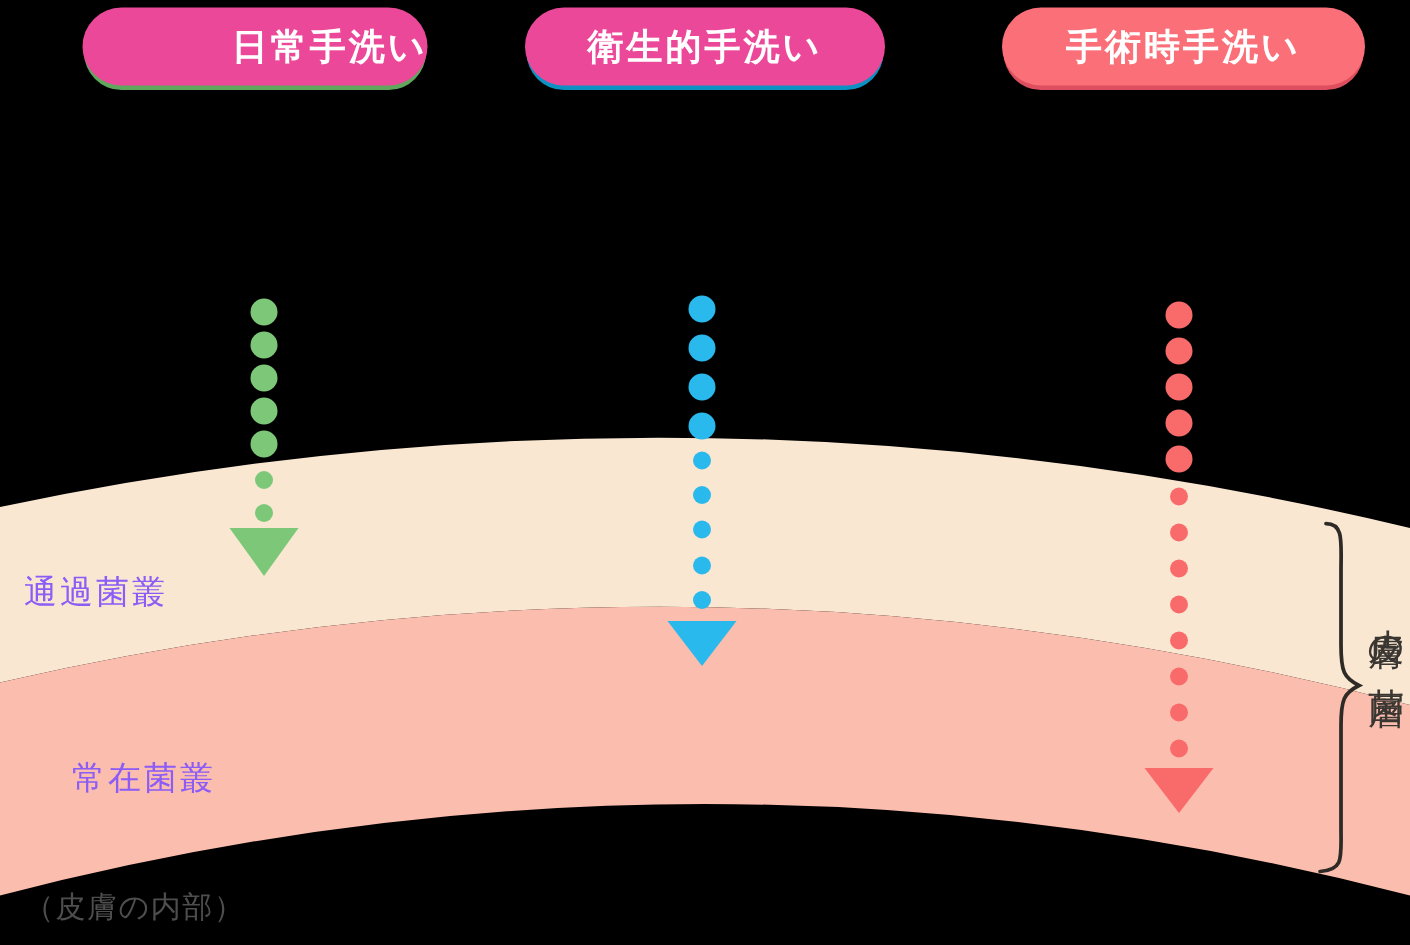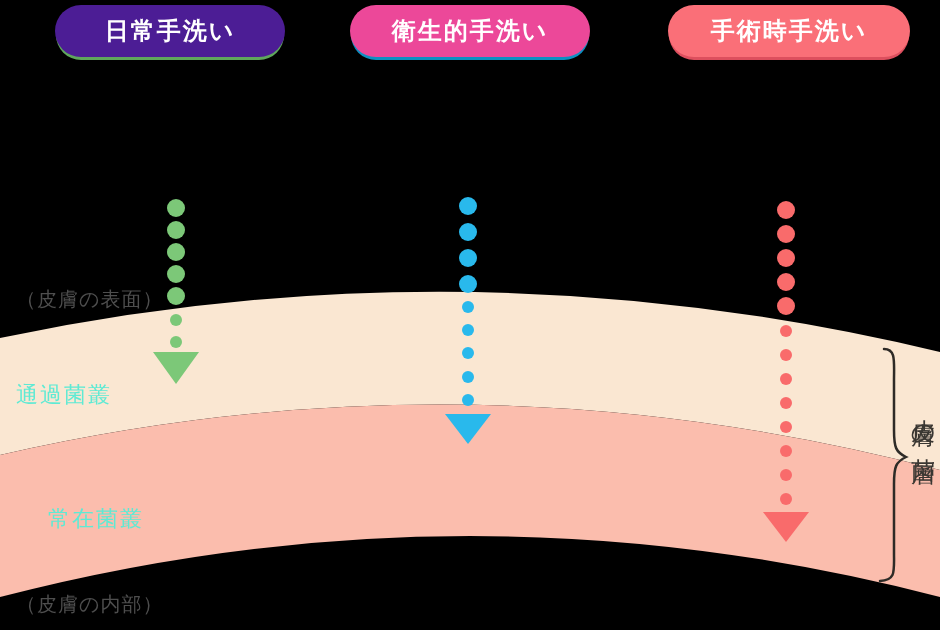--- a/index.html
+++ b/index.html
@@ -13,21 +13,21 @@
     display:flex;align-items:center;justify-content:center;
     color:#fff;font-weight:bold;font-size:24px;letter-spacing:2px;z-index:3;
   }
   .pill-daily{left:55px;width:230px;}
   .pill-hygienic{left:350px;width:240px;}
   .pill-surgical{left:668px;width:242px;}
   .lbl{position:absolute;z-index:2;white-space:nowrap;}
   .side-note{left:16px;font-size:20px;color:#4e4e4e;letter-spacing:1px;}
   .surface-note{top:286px;}
   .inner-note{top:591px;}
-  .layer-name{left:16px;font-size:22px;color:#5eead4;letter-spacing:2px;font-weight:500;}
+  .layer-name{left:16px;font-size:22px;color:#8b5cf6;letter-spacing:2px;font-weight:500;}
   .transient-name{top:380px;}
   .resident-name{top:504px;margin-left:32px;}
   .brace-label{
     left:911px;top:400px;writing-mode:vertical-rl;text-orientation:upright;
     font-size:24px;color:#3a3732;letter-spacing:4px;line-height:1;
   }
 </style>
 </head>
 <body>
 
@@ -75,31 +75,30 @@
       <circle cx="786" cy="427" r="6"></circle>
       <circle cx="786" cy="451" r="6"></circle>
       <circle cx="786" cy="475" r="6"></circle>
       <circle cx="786" cy="499" r="6"></circle>
       <polygon points="763,512 809,512 786,542"></polygon>
     </g>
 
     <path fill="none" stroke-width="2.5" stroke-linecap="round" d="M884,349 C896,349 894,361 894,381 L894,430 C894,448 896,452 906,457 C896,462 894,466 894,484 L894,552 C894,572 896,580 880,581" stroke="#2e2b27"></path>
   </svg>
 
-  <div class="pill pill-daily" style="background-color: #4c1d95; box-shadow: rgb(95, 167, 92) 0px 4px 0px -1px;">
+  <div class="pill pill-daily" style="background-color: #ec4899; box-shadow: rgb(95, 167, 92) 0px 4px 0px -1px; justify-content: flex-end;">
     <span>日常手洗い</span>
   </div>
   <div class="pill pill-hygienic" style="background-color: #ec4899; box-shadow: rgb(13, 144, 194) 0px 4px 0px -1px;">
     <span>衛生的手洗い</span>
   </div>
   <div class="pill pill-surgical" style="background-color: rgb(250, 111, 120); box-shadow: rgb(221, 79, 94) 0px 4px 0px -1px;">
     <span>手術時手洗い</span>
   </div>
 
-  <div class="lbl side-note surface-note">（皮膚の表面）</div>
   <div class="lbl side-note inner-note">（皮膚の内部）</div>
 
   <div class="lbl layer-name transient-name">通過菌叢</div>
   <div class="lbl layer-name resident-name">常在菌叢</div>
 
   <div class="lbl brace-label">皮膚の菌層</div>
 
 </div>
 
 </body></html>

